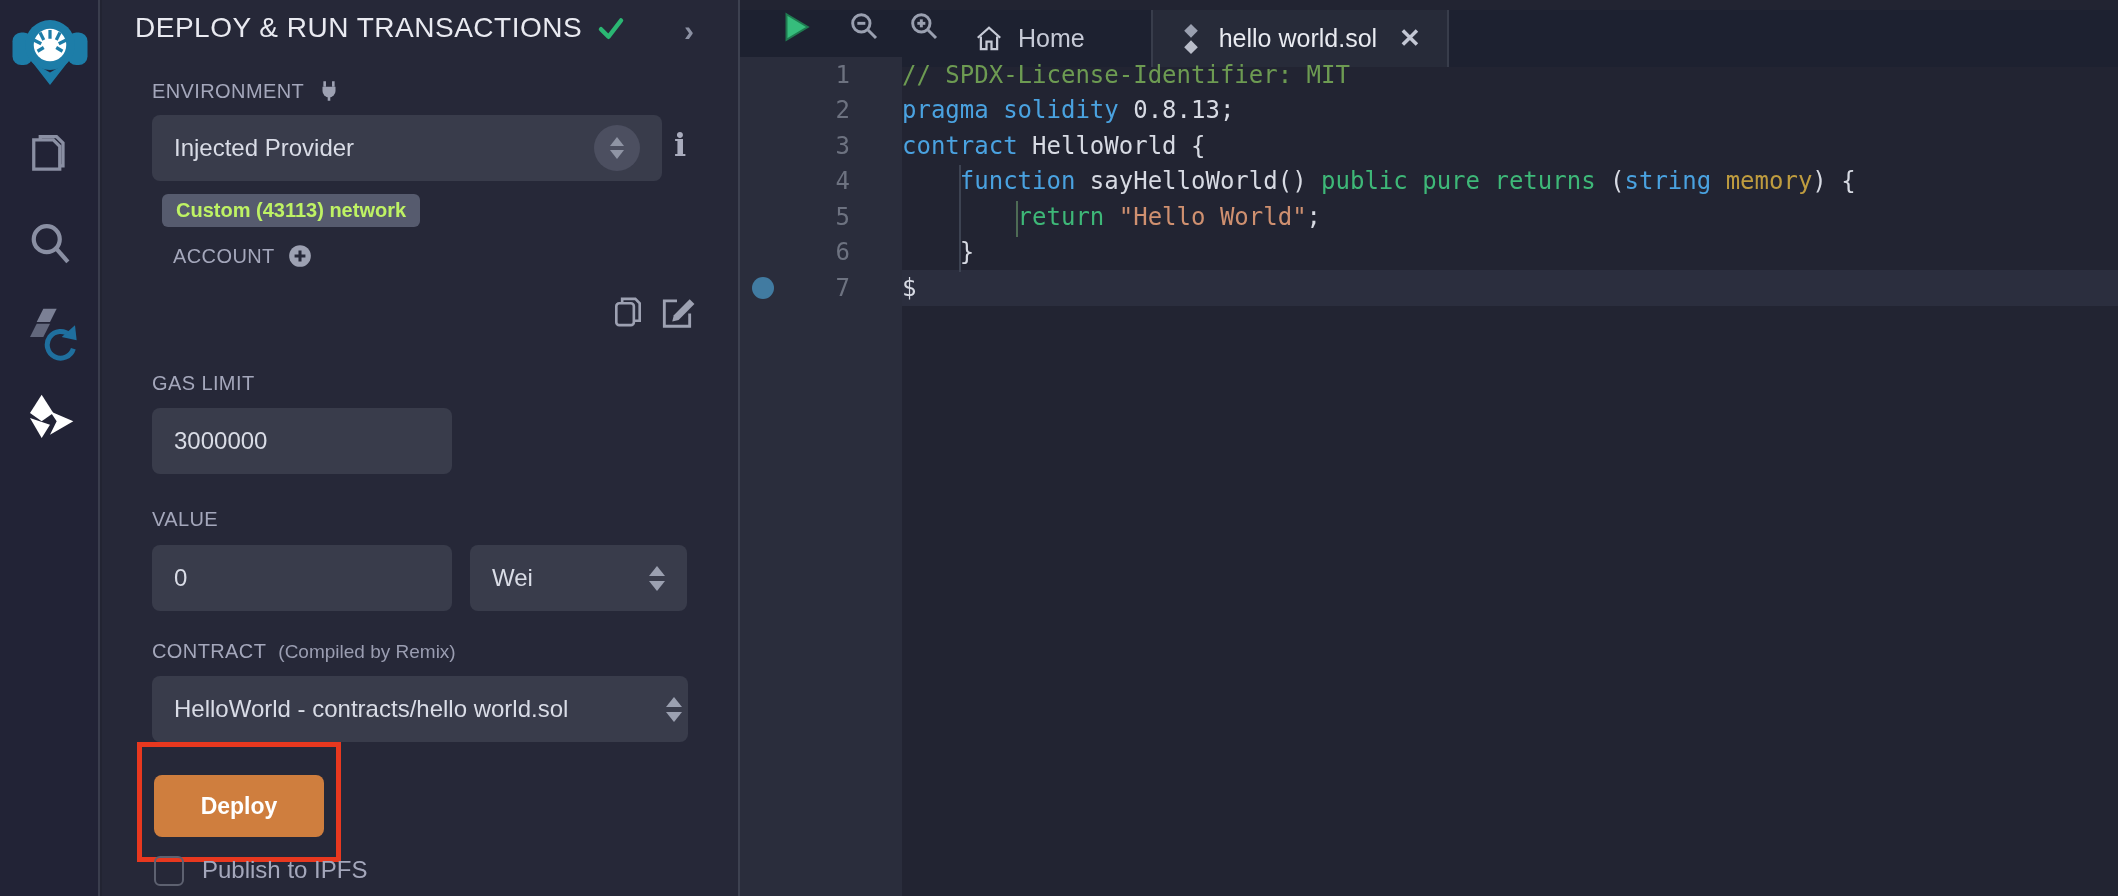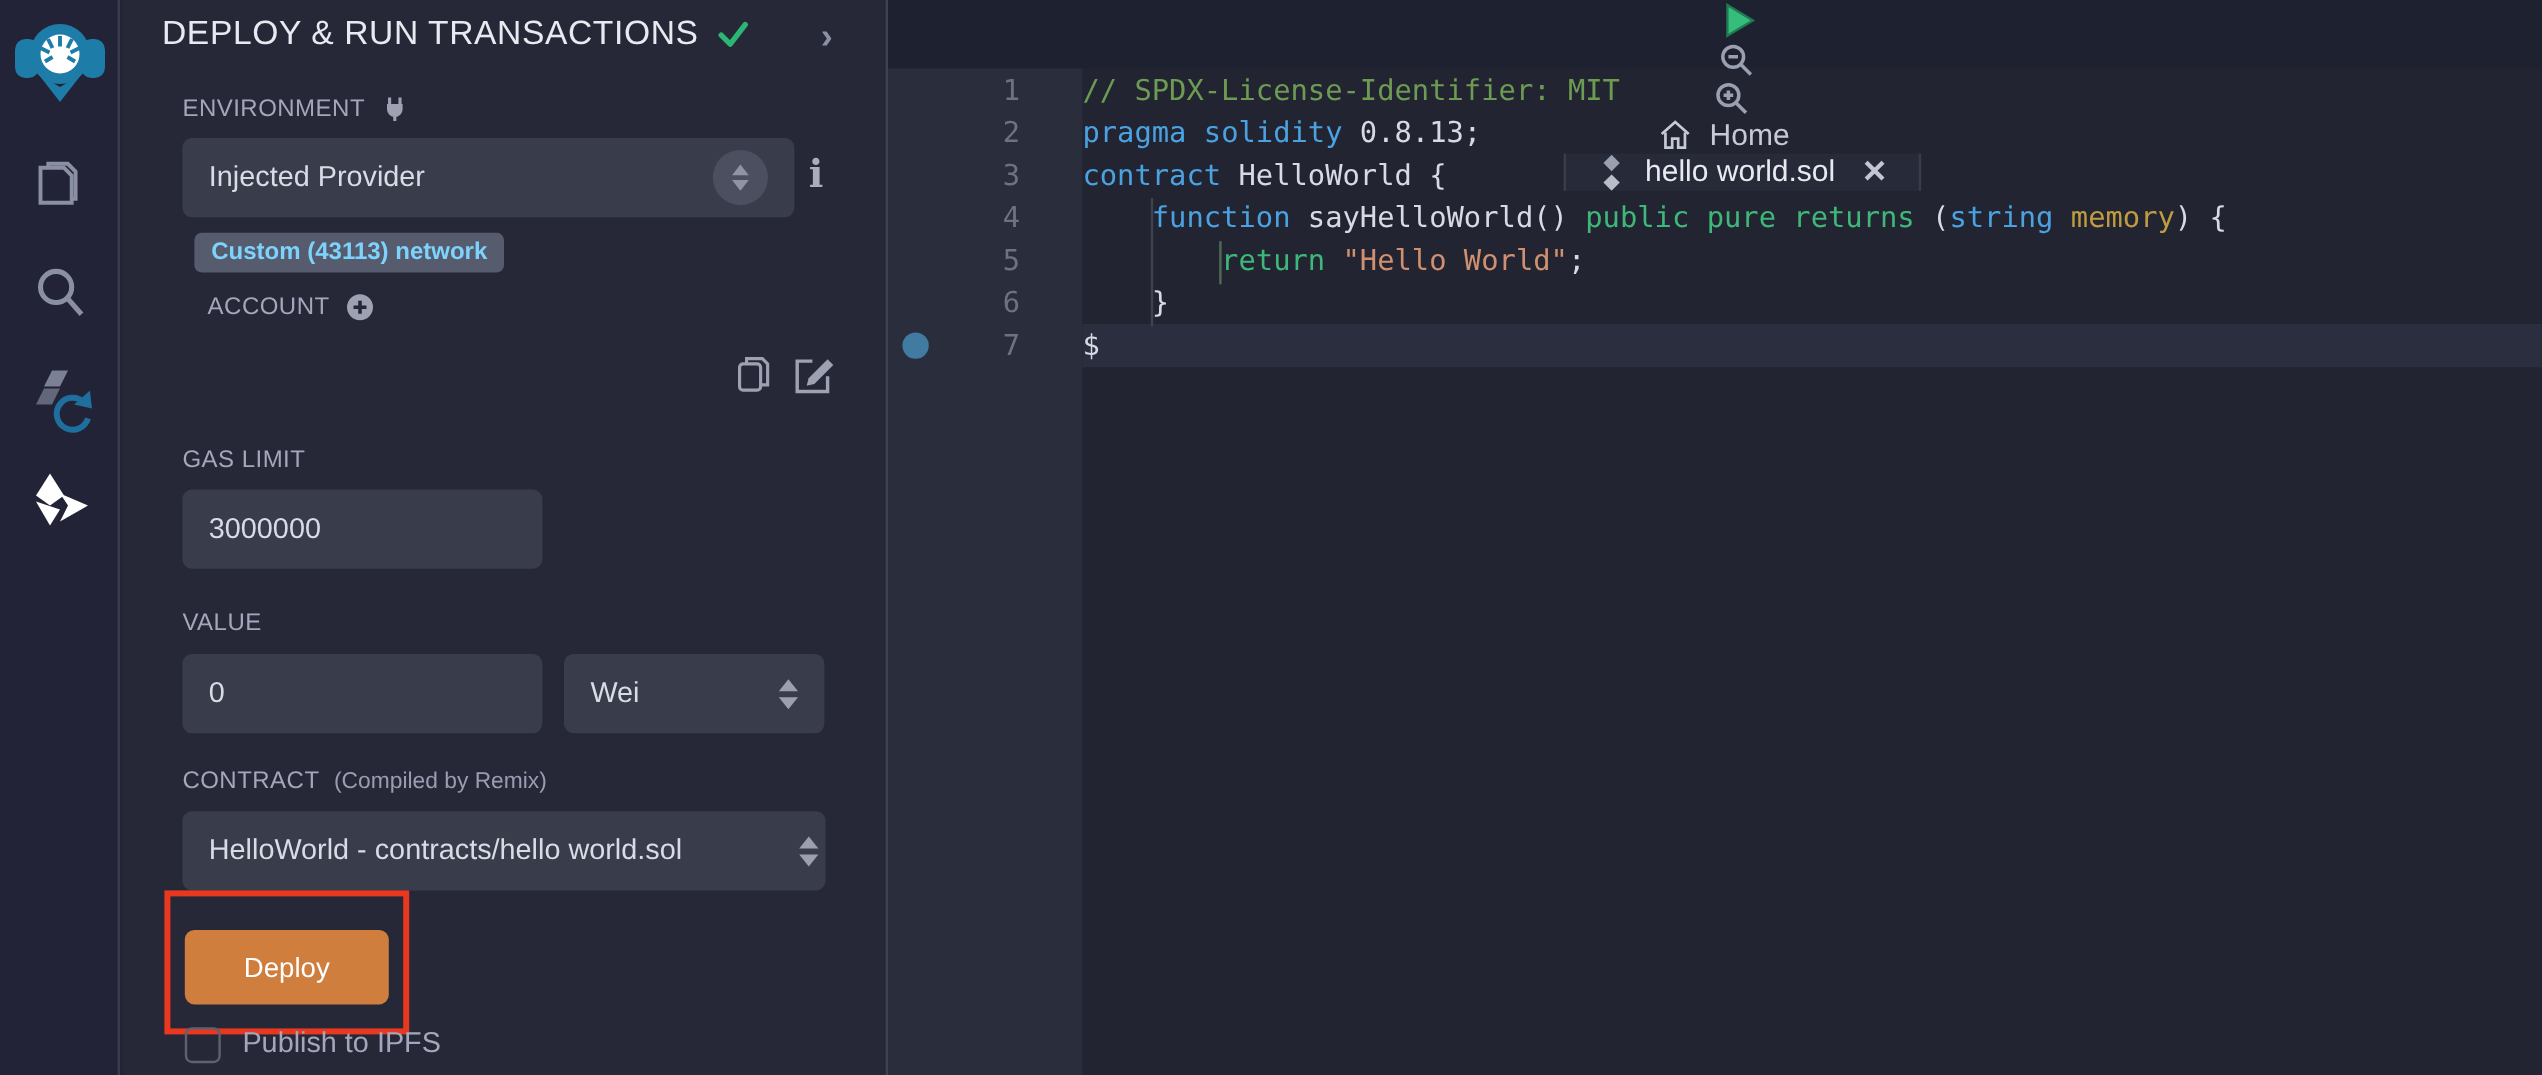--- a/index.html
+++ b/index.html
@@ -31,41 +31,41 @@
   .stepper i { width:0; height:0; border-left:8px solid transparent; border-right:8px solid transparent; }
   .stepper .up { border-bottom:10px solid #9ba0b0; }
   .stepper .dn { border-top:10px solid #9ba0b0; }
 
   .circle-stepper { width:46px; height:46px; border-radius:50%; background:#4c4f60;
                     display:flex; flex-direction:column; gap:4px; align-items:center; justify-content:center; flex:none; }
   .circle-stepper i { width:0; height:0; border-left:7px solid transparent; border-right:7px solid transparent; }
   .circle-stepper .up { border-bottom:9px solid #8f94a4; }
   .circle-stepper .dn { border-top:9px solid #8f94a4; }
 
-  .net-badge { position:absolute; left:60px; top:194px; background:#565b6e; color:#7dd3fc;
+  .net-badge { position:absolute; left:60px; top:194px; background:#565b6e; color:#bef264;
                font-size:20px; font-weight:bold; padding:5px 14px; border-radius:6px; }
 
   .info-i { position:absolute; left:572px; top:126px; color:#a9acbd;
             font-family:"DejaVu Serif", serif; font-weight:bold; font-size:32px; }
 
   .deploy-btn { position:absolute; left:52px; top:775px; width:170px; height:62px;
                 background:#cf7e3e; border:none; border-radius:8px; color:#fff;
-                font-size:23px; font-weight:400; font-family:"Liberation Sans",sans-serif; }
+                font-size:23px; font-weight:700; font-family:"Liberation Sans",sans-serif; }
   .red-annot { position:absolute; left:35px; top:742px; width:204px; height:120px;
                border:5px solid #e8381f; pointer-events:none; }
 
   .ipfs-row { position:absolute; left:52px; top:856px; display:flex; align-items:flex-start; gap:18px; }
   .checkbox { width:30px; height:30px; border:2px solid #5d6170; border-radius:6px; background:transparent; }
   .ipfs-label { color:#a4a7bb; font-size:24px; }
 
   
   .editor { position:absolute; left:738px; top:0; right:0; height:896px; background:#222432;
             border-left:2px solid #3d4150; }
-  .tabbar { position:absolute; left:0; top:0; right:0; height:57px; background:#1d2130;
-            display:flex; align-items:center;flex-direction:column; }
+  .tabbar { position:absolute; left:0; top:10px; right:0; height:57px; background:#1d2130;
+            display:flex; align-items:flex-start; }
   .tb-icon { display:flex; align-items:center; justify-content:center; }
   .home-tab { display:flex; align-items:center; gap:14px; color:#c6cad6; font-size:25px; padding:0 20px; height:57px; }
   .file-tab { display:flex; align-items:center; gap:16px; height:57px; padding:0 26px;
               background:#272b39; border-left:2px solid #383d4b; border-right:2px solid #383d4b;
               color:#e8eaf0; font-size:25px; margin-left:46px; }
   .close-x { color:#c3c7d4; font-size:26px; font-weight:bold; margin-left:6px; }
 
   .gutter { position:absolute; left:0; top:57px; width:162px; bottom:0; background:#2a2d3c; }
   .ln-row { height:35.5px; display:flex; align-items:center; }
   .bp { width:22px; height:22px; border-radius:50%; margin-left:12px; flex:none; }

